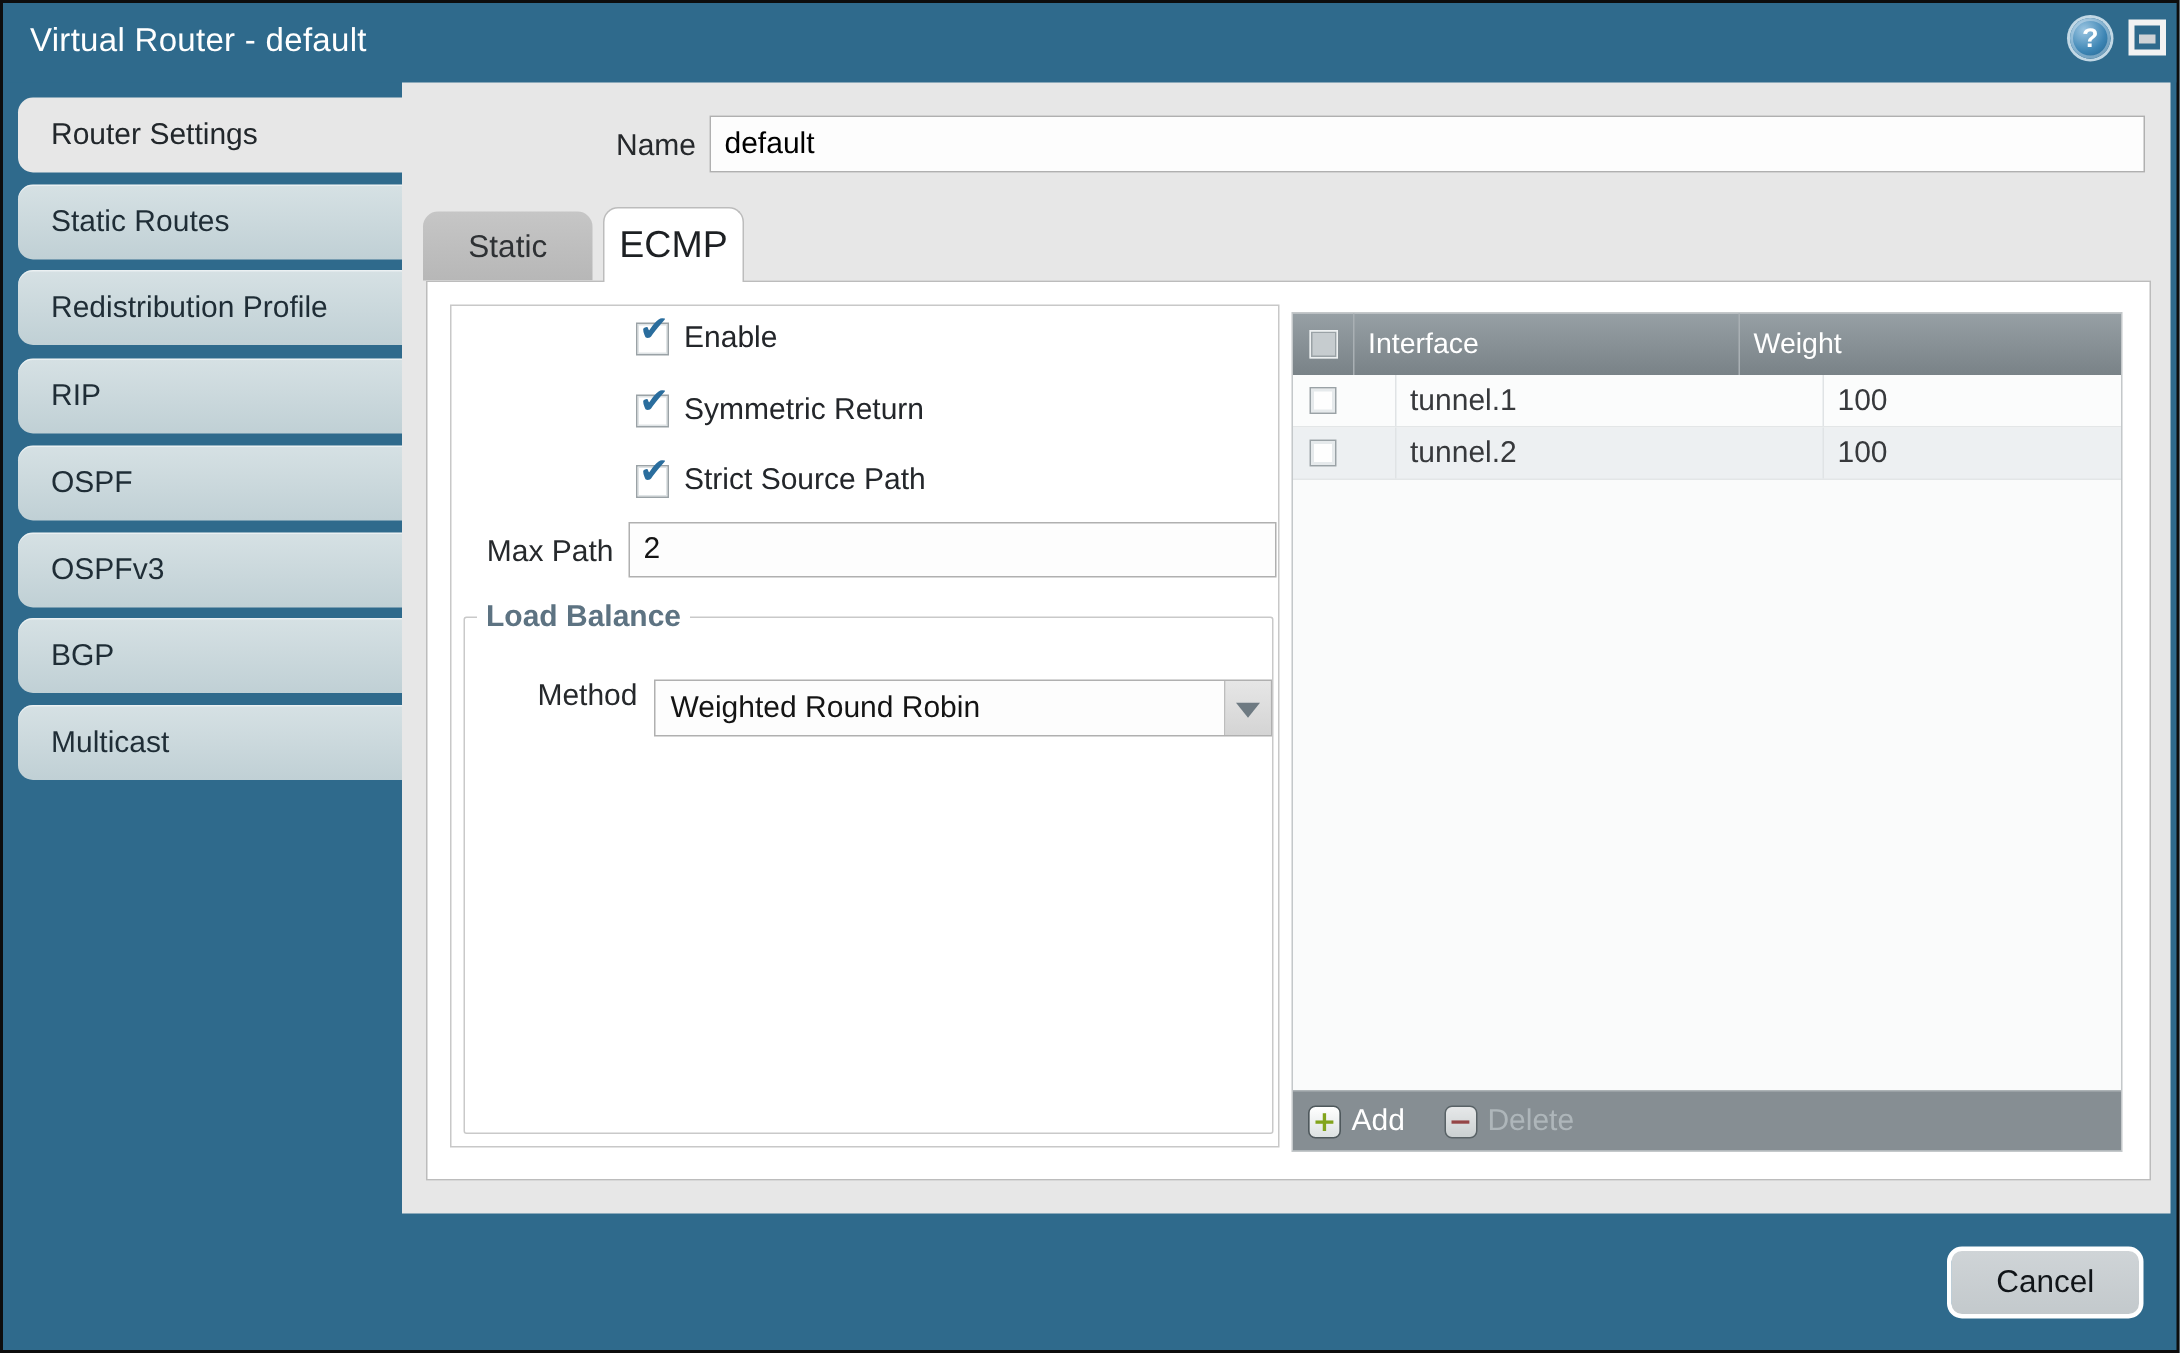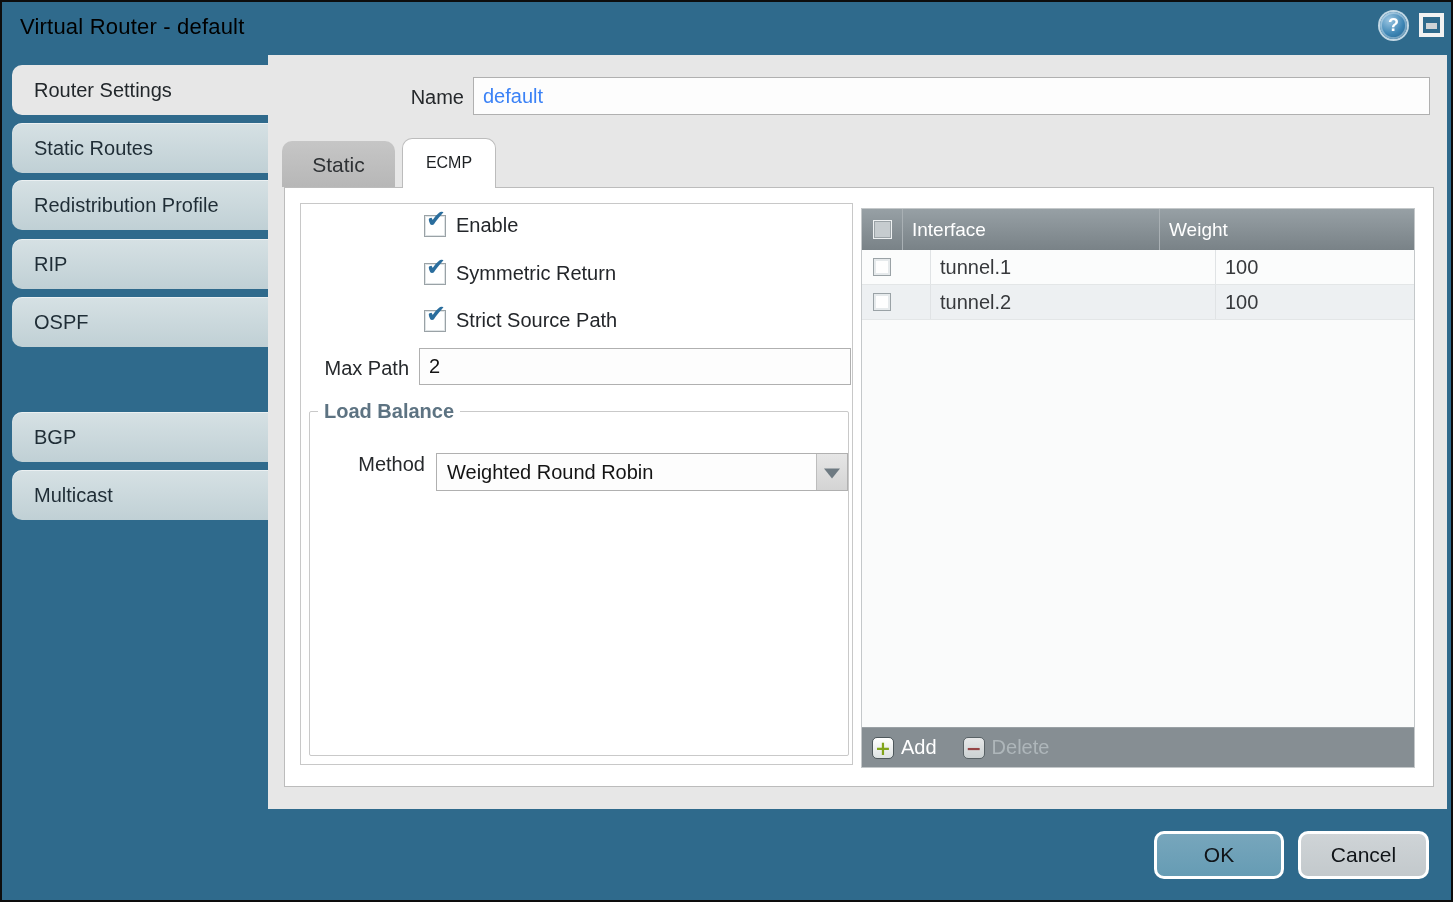--- a/index.html
+++ b/index.html
@@ -10,21 +10,21 @@
     position:relative; width:1453px; height:902px;
     background:#2f6a8c;
     border:2px solid #0d0d0d;
     overflow:hidden;
   }
 
   
   .titlebar { position:absolute; left:0; top:0; width:100%; height:53px; background:#2f6a8c; }
   .titlebar .title {
     position:absolute; left:18px; top:12px;
-    color:#000000; font-size:22px; letter-spacing:.2px;
+    color:#ffffff; font-size:22px; letter-spacing:.2px;
   }
   .help-icon {
     position:absolute; left:1378px; top:10px; width:27px; height:27px;
     border-radius:50%;
     background:radial-gradient(circle at 35% 30%, #9cc6e2, #3d85b4 55%, #1d5c86);
     box-shadow:0 0 0 2px rgba(220,235,245,.85), inset 0 0 0 2px rgba(255,255,255,.35);
     color:#ffffff; font-weight:bold; font-size:18px; text-align:center; line-height:27px;
     cursor:pointer;
   }
   .restore-icon {
@@ -55,35 +55,35 @@
     background:#e7e7e7;
   }
 
   .name-label {
     position:absolute; left:110px; top:31px; width:86px; text-align:right;
     font-size:20px; color:#26292c;
   }
   .name-input {
     position:absolute; left:205px; top:22px; width:957px; height:38px;
     border:1px solid #b0b0b0; background:#fdfdfd; font-family:inherit;
-    font-size:20px; color:#3b82f6; padding:16px 9px; outline:none;
+    font-size:20px; color:#000000; padding:16px 9px; outline:none;
   }
 
   .tab { position:absolute; cursor:pointer; text-align:center; }
   .tab-general {
     left:14px; top:86px; width:113px; height:46px;
     background:linear-gradient(180deg,#c6c6c6,#b7b7b7);
     border-radius:10px 10px 0 0;
     color:#2e3134; font-size:21px; line-height:48px;
   }
   .tab-ecmp {
     left:134px; top:83px; width:94px; height:50px;
     background:#ffffff; border:1px solid #bcbcbc; border-bottom:none;
     border-radius:10px 10px 0 0;
-    color:#1d2023; font-size:16px; line-height:48px; z-index:3;
+    color:#1d2023; font-size:25px; line-height:48px; z-index:3;
   }
 
   .tab-panel {
     position:absolute; left:16px; top:132px; width:1150px; height:600px;
     background:#ffffff; border:1px solid #bcbcbc; z-index:2;
   }
 
   
   .form-box {
     position:absolute; left:15px; top:15px; width:553px; height:562px;
@@ -203,20 +203,21 @@
     <span class="help-icon">?</span>
     <span class="restore-icon"></span>
   </div>
 
   <div class="sidebar">
     <div class="side-item selected" style="top:10px">Router Settings</div>
     <div class="side-item" style="top:125px">Redistribution Profile</div>
     <div class="side-item" style="top:68px">Static Routes</div>
     <div class="side-item" style="top:184px">RIP</div>
     <div class="side-item" style="top:242px">OSPF</div>
+    <div class="side-item" style="top:300px">OSPFv3</div>
     <div class="side-item" style="top:357px">BGP</div>
     <div class="side-item" style="top:415px">Multicast</div>
   </div>
 
   <div class="content">
 
     <span class="name-label">Name</span>
     <input class="name-input" type="text" value="default" style="">
 
     <div class="tab tab-general">Static</div>
@@ -300,16 +301,15 @@
           <span class="tool-btn del-btn">
             <span class="tool-icon del">−</span>
             <span class="tool-label">Delete</span>
           </span>
         </div>
       </div>
 
     </div>
   </div>
 
-  <button class="action-btn ok-btn">OK</button>
   <button class="action-btn cancel-btn">Cancel</button>
 
 </div>
 
 </body></html>

